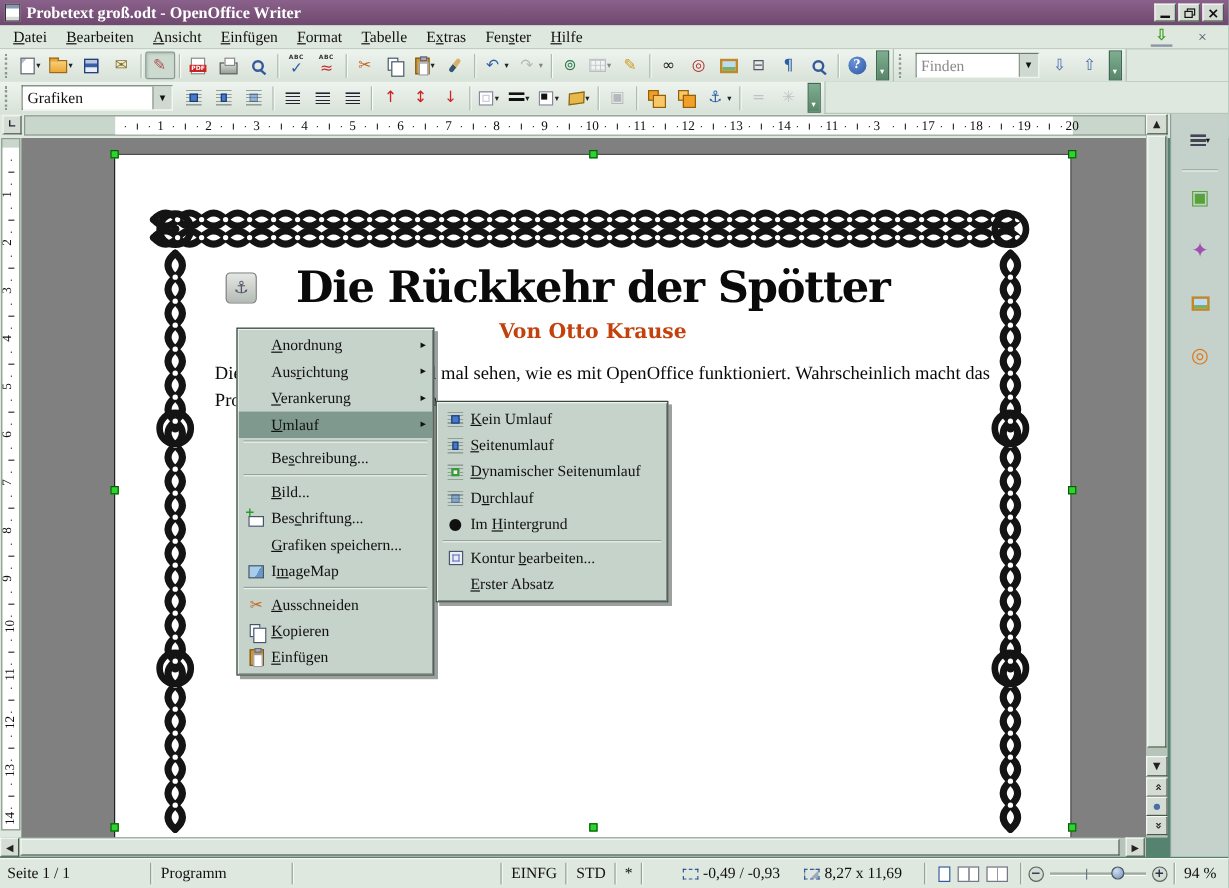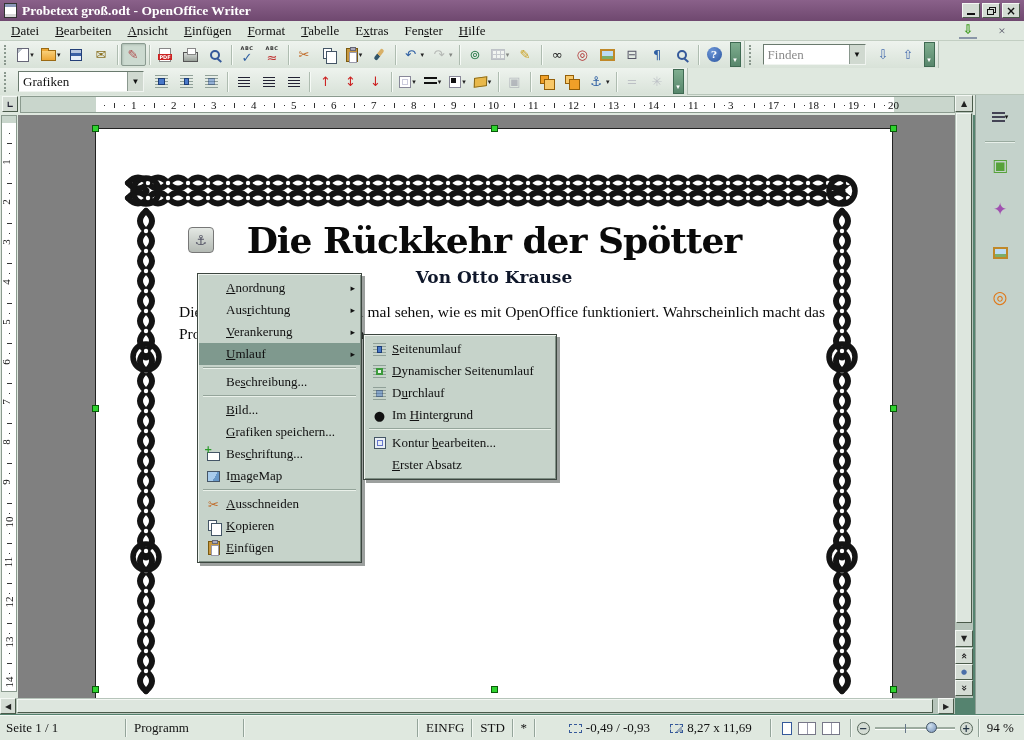--- a/index.html
+++ b/index.html
@@ -116,21 +116,21 @@
   #vruler-white{position:absolute;left:0;top:7px;width:14px;height:568px;background:#fff}
   .vnum{position:absolute;left:1px;font:11px "Liberation Serif",serif;color:#111;transform:rotate(-90deg);z-index:2}
   .vtick{position:absolute;left:5px;width:5px;height:1px;background:#333;z-index:2}
   .vdot{position:absolute;left:7px;width:1px;height:1px;background:#333;z-index:2}
 
   
   #canvas{position:absolute;left:18px;top:115px;width:937px;height:583px;background:#808080;overflow:hidden}
   #page{position:absolute;left:77px;top:13px;width:798px;height:570px;background:#fff;border:1px solid #222;border-bottom:0}
   #doc-title{position:absolute;left:0;right:0;top:90px;text-align:center;
     font:bold 36px "DejaVu Serif",serif;letter-spacing:-1px;color:#0a0a0a}
-  #doc-byline{position:absolute;left:0;right:0;top:138px;text-align:center;font:bold 17px "DejaVu Serif",serif;color:#0f172a}
+  #doc-byline{position:absolute;left:0;right:0;top:138px;text-align:center;font:bold 17px "DejaVu Serif",serif;color:#c2410c}
   #doc-body{position:absolute;left:83px;top:172px;width:700px;font:15.5px/1.45 "Liberation Serif",serif;color:#0a0a0a}
   #border-svg{position:absolute;left:20px;top:38px}
   .handle{position:absolute;width:7px;height:7px;background:#2fd32f;border:1px solid #0a5a0a;z-index:6}
   #anchor-badge{position:absolute;left:170px;top:112px;width:26px;height:26px;z-index:5;
     background:linear-gradient(#e4e8e4,#b4bab4);border:1px solid #777;border-radius:4px;
     display:flex;align-items:center;justify-content:center;color:#556;font-size:14px;font-family:"DejaVu Sans",sans-serif}
 
   
   .menu{position:absolute;background:#c6d3ca;border:1px solid #3c463f;padding:3px 1px;z-index:30;
     box-shadow:inset 1px 1px 0 #eef3ee,inset -1px -1px 0 #7e8e84,3px 3px 0 rgba(35,45,40,.45)}
@@ -791,28 +791,28 @@
       <div class="mi">
         <div class="mic"></div>
         <span class="ml">Be<u>s</u>chreibung...</span>
       </div>
       <div class="msep"></div>
       <div class="mi">
         <div class="mic"></div>
         <span class="ml"><u>B</u>ild...</span>
       </div>
       <div class="mi">
+        <div class="mic">
+          <span class="ic i-caption"></span>
+        </div>
+        <span class="ml">Bes<u>c</u>hriftung...</span>
+      </div>
+      <div class="mi">
         <div class="mic"></div>
         <span class="ml"><u>G</u>rafiken speichern...</span>
-      </div>
-      <div class="mi">
-        <div class="mic">
-          <span class="ic i-caption"></span>
-        </div>
-        <span class="ml">Bes<u>c</u>hriftung...</span>
       </div>
       <div class="mi">
         <div class="mic">
           <span class="ic i-imap"></span>
         </div>
         <span class="ml">I<u>m</u>ageMap</span>
       </div>
       <div class="msep"></div>
       <div class="mi">
         <div class="mic">
@@ -830,20 +830,26 @@
       </div>
       <div class="mi">
         <div class="mic">
           <span class="ic i-paste"></span>
         </div>
         <span class="ml"><u>E</u>infügen</span>
       </div>
     </div>
 
   <div id="sub-menu" class="menu">
+      <div class="mi">
+        <div class="mic">
+          <span class="ic i-wrap"></span>
+        </div>
+        <span class="ml"><u>K</u>ein Umlauf</span>
+      </div>
       <div class="mi">
         <div class="mic">
           <span class="ic i-wrap i-w2"></span>
         </div>
         <span class="ml"><u>S</u>eitenumlauf</span>
       </div>
       <div class="mi">
         <div class="mic">
           <span class="ic i-wrap i-wdyn"></span>
         </div>

